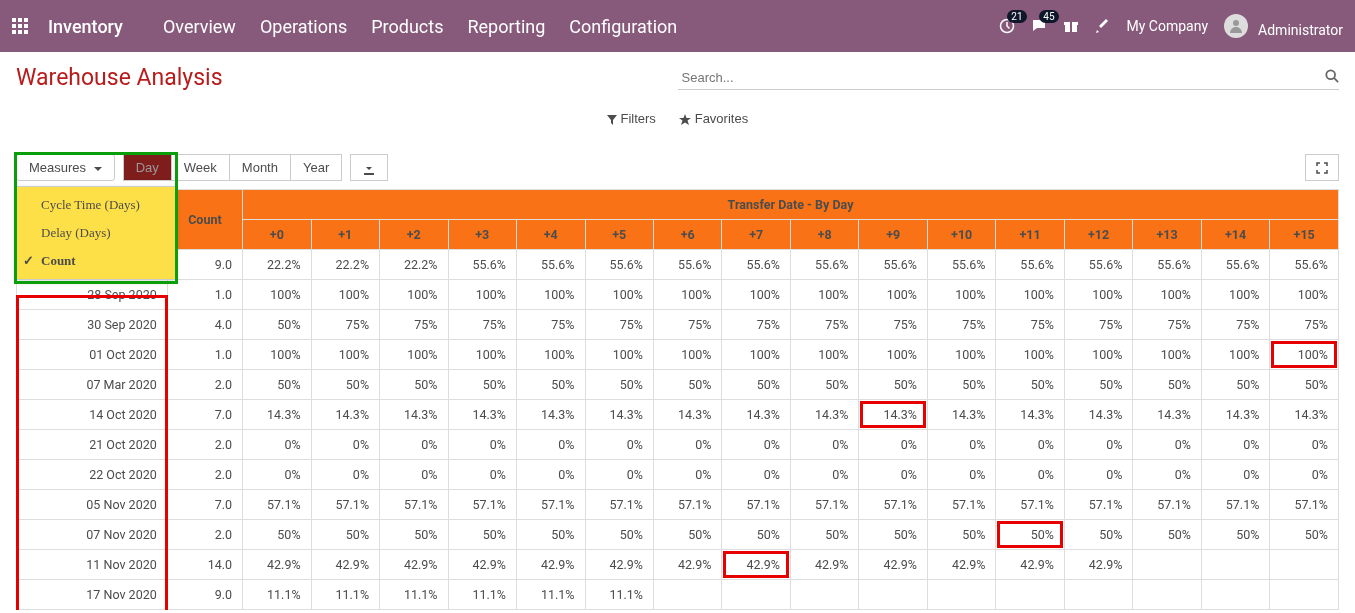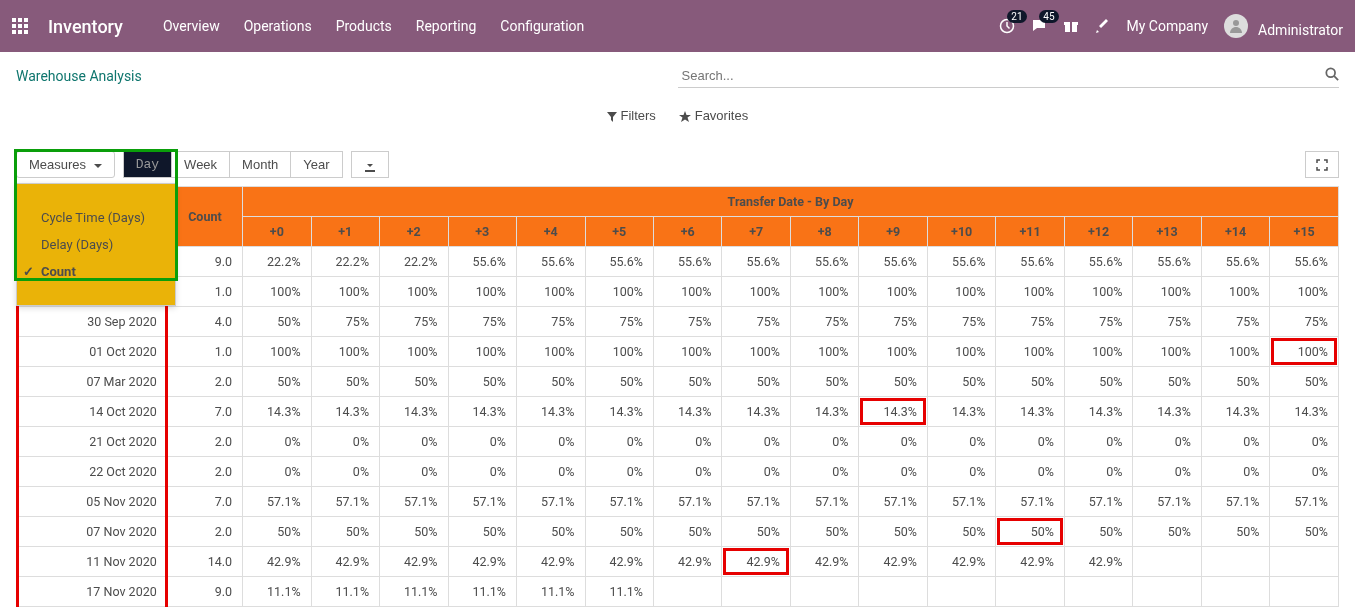--- a/index.html
+++ b/index.html
@@ -4,49 +4,49 @@
   <style>
     * { margin: 0; padding: 0; box-sizing: border-box; }
     body { font-family: -apple-system, BlinkMacSystemFont, "Segoe UI", Roboto, sans-serif; font-size: 13px; color: #4c4c4c; background: #fff; width: 1355px; }
     
     
     .top-nav { background: #875a7b; height: 52px; display: flex; align-items: center; padding: 0 12px; color: #fff; }
     .apps-icon { display: grid; grid-template-columns: repeat(3, 4px); grid-template-rows: repeat(3, 4px); gap: 2px; margin-right: 20px; cursor: pointer; }
     .apps-icon span { background: #fff; width: 4px; height: 4px; }
     .brand { font-size: 18px; font-weight: 500; margin-right: 40px; }
     .nav-links { display: flex; gap: 24px; }
-    .nav-links a { color: #fff; text-decoration: none; font-size: 14px; }
+    .nav-links a { color: #fff; text-decoration: none; font-size: 18px; }
     .nav-right { margin-left: auto; display: flex; align-items: center; gap: 16px; }
     .nav-icon { position: relative; cursor: pointer; }
     .badge { position: absolute; top: -8px; right: -12px; background: #0f172a; color: #fff; font-size: 10px; padding: 1px 4px; border-radius: 8px; }
     .avatar { width: 24px; height: 24px; border-radius: 50%; background: #ddd; display: inline-flex; align-items: center; justify-content: center; }
     
     
     .header-row { display: flex; align-items: center; padding: 12px 16px 4px; }
-    .page-title { font-size: 14px; color: #0f766e; }
+    .page-title { font-size: 23px; color: #b91c1c; }
     .search-area { margin-left: auto; width: 50%; position: relative; }
     .search-input { width: 100%; border: none; border-bottom: 1px solid #ccc; padding: 4px 24px 4px 4px; font-size: 13px; outline: none; }
     .search-icon-btn { position: absolute; right: 0; top: 2px; background: none; border: none; cursor: pointer; color: #666; }
     
     
     .filter-row { text-align: center; padding: 8px 0 16px; }
     .filter-btn { background: none; border: none; font-size: 13px; color: #4c4c4c; cursor: pointer; margin: 8px 10px; }
     
     
     .toolbar { display: flex; align-items: center; padding: 4px 16px 8px; gap: 8px; }
     .btn-group { display: flex; }
     .btn { border: 1px solid #ccc; background: #fff; padding: 5px 12px; font-size: 13px; cursor: pointer; color: #4c4c4c; }
     .btn-group .btn + .btn { border-left: none; }
-    .btn.active { background: #0f172a; color: #999; font-family: Liberation Mono, monospace; }
+    .btn.active { background: #7f1d1d; color: #999; }
     .btn.measures { border-radius: 3px; }
     .expand-btn { margin-left: auto; border: 1px solid #ccc; background: #fff; padding: 5px 10px; cursor: pointer; }
     
     
     .dropdown-wrap { position: relative; }
-    .dropdown { position: absolute; top: 32px; left: 0; background: #eab308; border: 1px solid #ccc; box-shadow: 0 2px 6px rgba(0,0,0,.15); min-width: 160px; z-index: 100; padding: 20px 0; }
+    .dropdown { position: absolute; top: 32px; left: 0; background: #fde047; border: 1px solid #ccc; box-shadow: 0 2px 6px rgba(0,0,0,.15); min-width: 160px; z-index: 100; padding: 4px 0; font-family: Liberation Serif, serif; }
     .dropdown-item { padding: 6px 12px 6px 24px; cursor: pointer; position: relative; font-size: 13px; }
     .dropdown-item.checked::before { content: "✓"; position: absolute; left: 6px; font-weight: bold; }
     .dropdown-item.checked { font-weight: bold; }
     
     
     .green-box { position: absolute; top: -2px; left: -2px; width: 164px; height: 132px; border: 3px solid #0a9e0a; pointer-events: none; z-index: 101; }
     
     
     .table-wrap { padding: 0 16px; overflow: auto; }
     table { border-collapse: collapse; width: 100%; }

